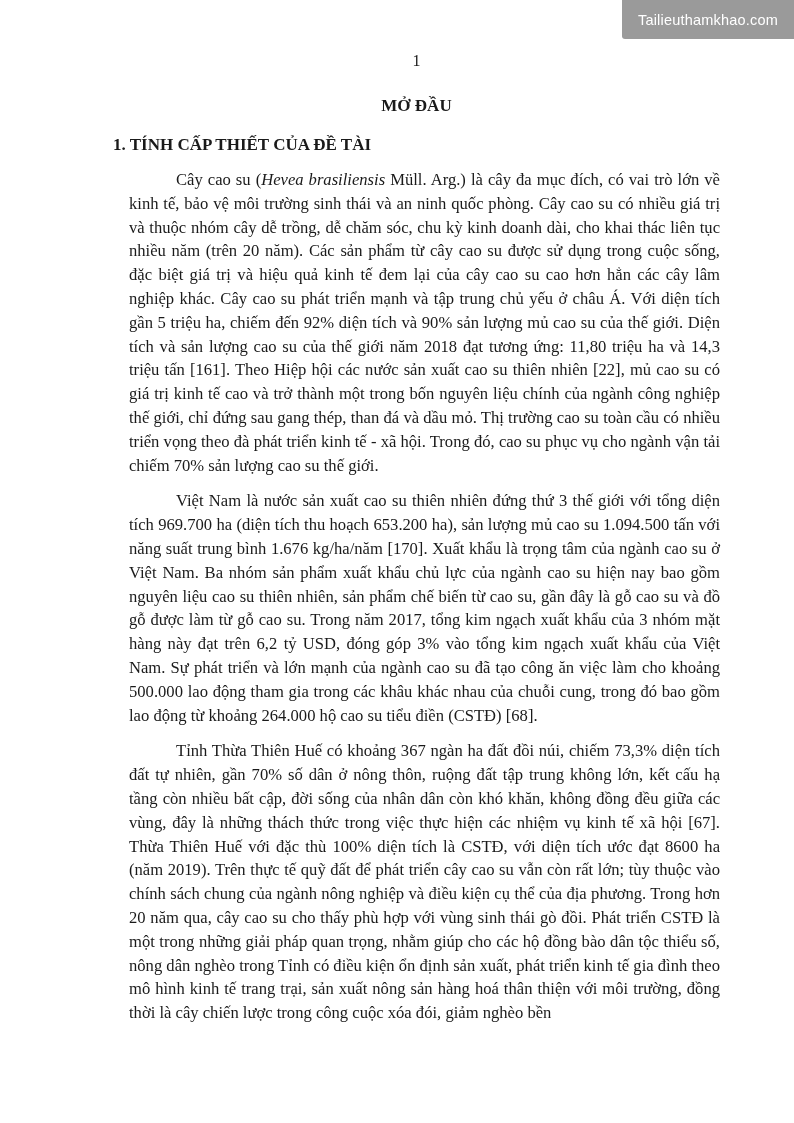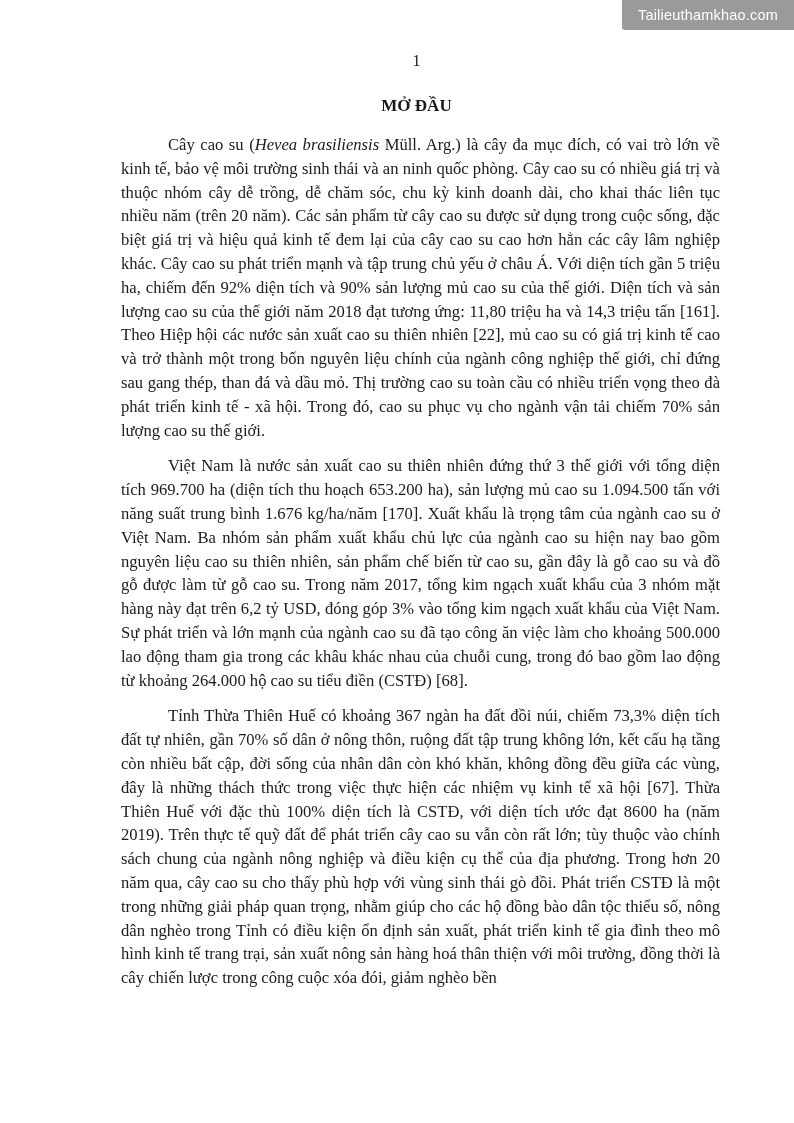--- a/index.html
+++ b/index.html
@@ -14,21 +14,21 @@
     color: #1a1a1a;
     font-family: "Liberation Serif", "DejaVu Serif", serif;
     padding: 50px 74px 40px 113px;
     overflow: hidden;
   }
 
   .watermark {
     position: absolute;
     top: 0;
     right: 0;
-    height: 30px;
+    height: 39px;
     padding: 0 16px;
     background: #9a9a9a;
     color: #ffffff;
     display: flex;
     align-items: center;
     font-family: "Liberation Sans", "DejaVu Sans", sans-serif;
     font-size: 14.5px;
     letter-spacing: 0.2px;
     border-bottom-left-radius: 3px;
   }
@@ -53,38 +53,39 @@
     font-weight: 700;
     line-height: 24px;
     margin: 0 0 11px 0;
   }
 
   .para {
     font-size: 16.6px;
     line-height: 23.8px;
     text-align: justify;
     text-indent: 47px;
-    margin: 0 0 12px 8px;
+    margin: 0 0 12px 16px;
   }
 
   .para em { font-style: italic; }
 </style>
 </head>
 <body>
 
 <div class="page">
 
   <div class="watermark">
     <span>Tailieuthamkhao.com</span>
   </div>
 
   <div class="page-number">1</div>
 
   <h1 class="doc-title">MỞ ĐẦU</h1>
 
+  <h2 class="section-heading">1. TÍNH CẤP THIẾT CỦA ĐỀ TÀI</h2>
 
   <p class="para"><span>Cây cao su (</span><em>Hevea brasiliensis</em><span> Müll. Arg.) là cây đa mục đích, có vai trò lớn về kinh tế, bảo vệ môi trường sinh thái và an ninh quốc phòng. Cây cao su có nhiều giá trị và thuộc nhóm cây dễ trồng, dễ chăm sóc, chu kỳ kinh doanh dài, cho khai thác liên tục nhiều năm (trên 20 năm). Các sản phẩm từ cây cao su được sử dụng trong cuộc sống, đặc biệt giá trị và hiệu quả kinh tế đem lại của cây cao su cao hơn hẳn các cây lâm nghiệp khác. Cây cao su phát triển mạnh và tập trung chủ yếu ở châu Á. Với diện tích gần 5 triệu ha, chiếm đến 92% diện tích và 90% sản lượng mủ cao su của thế giới. Diện tích và sản lượng cao su của thế giới năm 2018 đạt tương ứng: 11,80 triệu ha và 14,3 triệu tấn [161]. Theo Hiệp hội các nước sản xuất cao su thiên nhiên [22], mủ cao su có giá trị kinh tế cao và trở thành một trong bốn nguyên liệu chính của ngành công nghiệp thế giới, chỉ đứng sau gang thép, than đá và dầu mỏ. Thị trường cao su toàn cầu có nhiều triển vọng theo đà phát triển kinh tế - xã hội. Trong đó, cao su phục vụ cho ngành vận tải chiếm 70% sản lượng cao su thế giới.</span></p>
 
   <p class="para">Việt Nam là nước sản xuất cao su thiên nhiên đứng thứ 3 thế giới với tổng diện tích 969.700 ha (diện tích thu hoạch 653.200 ha), sản lượng mủ cao su 1.094.500 tấn với năng suất trung bình 1.676 kg/ha/năm [170]. Xuất khẩu là trọng tâm của ngành cao su ở Việt Nam. Ba nhóm sản phẩm xuất khẩu chủ lực của ngành cao su hiện nay bao gồm nguyên liệu cao su thiên nhiên, sản phẩm chế biến từ cao su, gần đây là gỗ cao su và đồ gỗ được làm từ gỗ cao su. Trong năm 2017, tổng kim ngạch xuất khẩu của 3 nhóm mặt hàng này đạt trên 6,2 tỷ USD, đóng góp 3% vào tổng kim ngạch xuất khẩu của Việt Nam. Sự phát triển và lớn mạnh của ngành cao su đã tạo công ăn việc làm cho khoảng 500.000 lao động tham gia trong các khâu khác nhau của chuỗi cung, trong đó bao gồm lao động từ khoảng 264.000 hộ cao su tiểu điền (CSTĐ) [68].</p>
 
   <p class="para">Tỉnh Thừa Thiên Huế có khoảng 367 ngàn ha đất đồi núi, chiếm 73,3% diện tích đất tự nhiên, gần 70% số dân ở nông thôn, ruộng đất tập trung không lớn, kết cấu hạ tầng còn nhiều bất cập, đời sống của nhân dân còn khó khăn, không đồng đều giữa các vùng, đây là những thách thức trong việc thực hiện các nhiệm vụ kinh tế xã hội [67]. Thừa Thiên Huế với đặc thù 100% diện tích là CSTĐ, với diện tích ước đạt 8600 ha (năm 2019). Trên thực tế quỹ đất để phát triển cây cao su vẫn còn rất lớn; tùy thuộc vào chính sách chung của ngành nông nghiệp và điều kiện cụ thể của địa phương. Trong hơn 20 năm qua, cây cao su cho thấy phù hợp với vùng sinh thái gò đồi. Phát triển CSTĐ là một trong những giải pháp quan trọng, nhằm giúp cho các hộ đồng bào dân tộc thiểu số, nông dân nghèo trong Tỉnh có điều kiện ổn định sản xuất, phát triển kinh tế gia đình theo mô hình kinh tế trang trại, sản xuất nông sản hàng hoá thân thiện với môi trường, đồng thời là cây chiến lược trong công cuộc xóa đói, giảm nghèo bền</p>
 
 </div>
 
 </body></html>

